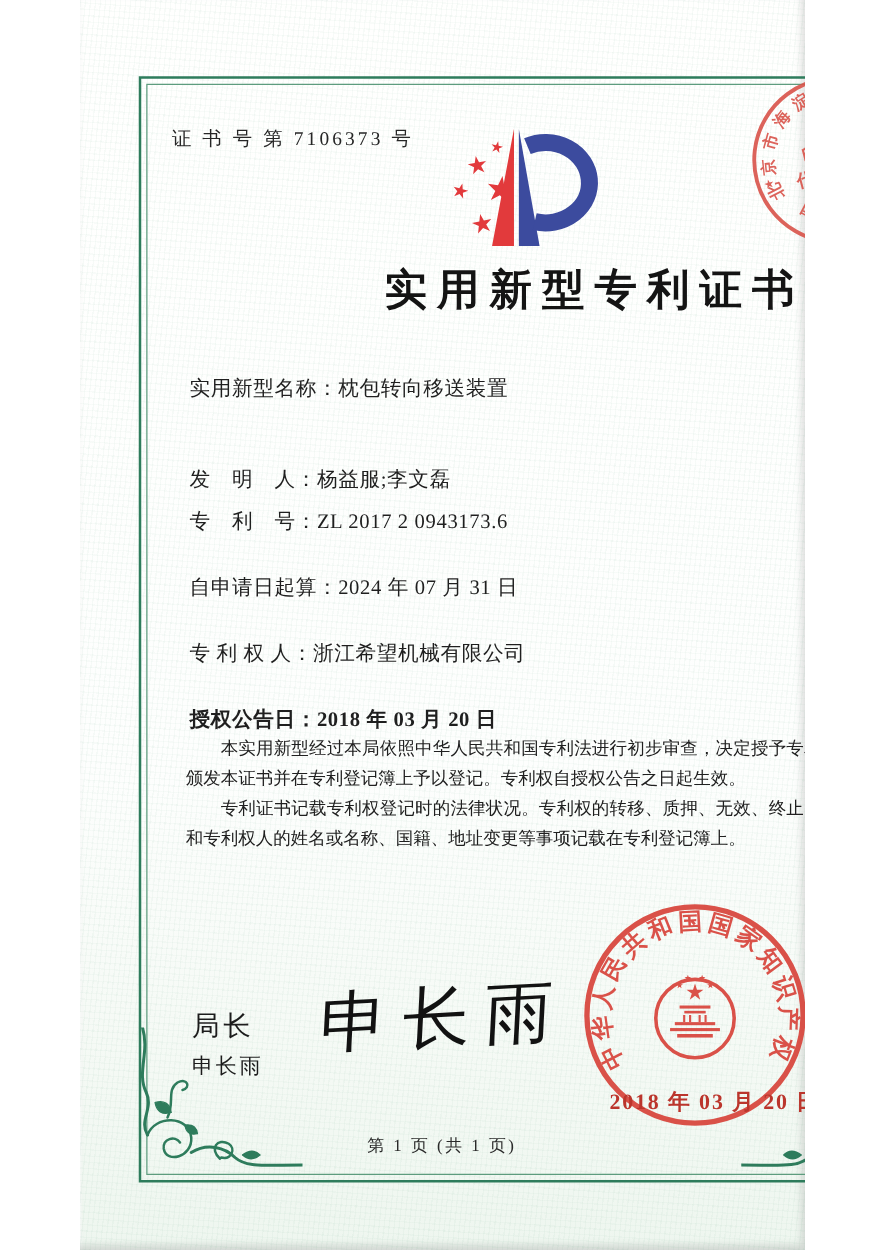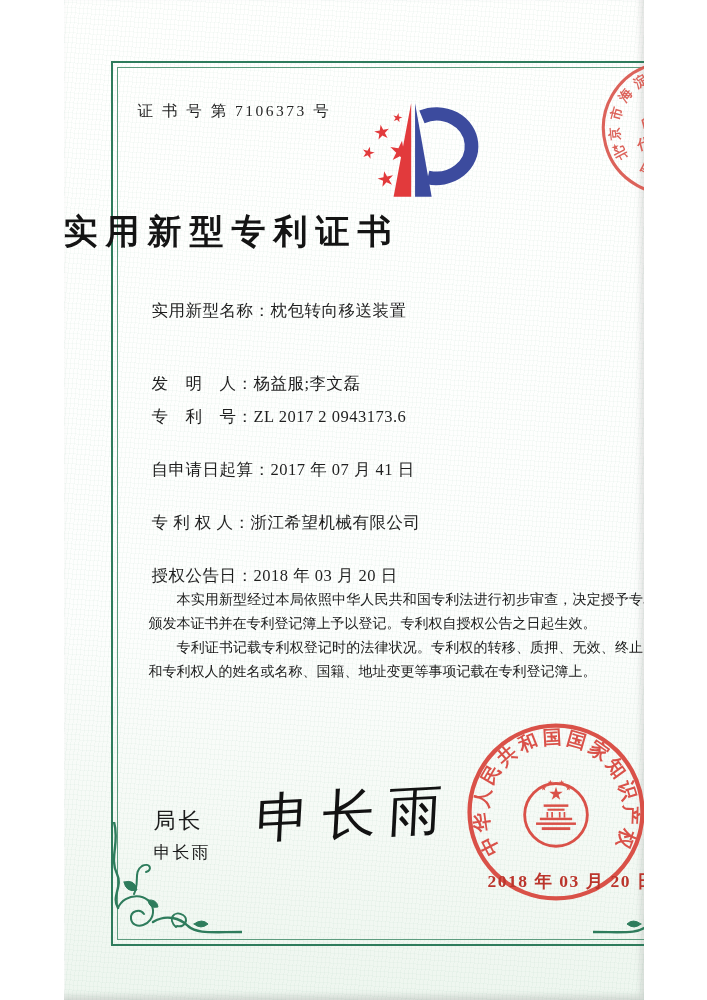--- a/index.html
+++ b/index.html
@@ -23,29 +23,29 @@
   .frame-outer{ position:absolute; left:47px; top:61px; width:612px; height:885px;
     border:2px solid #2e7c5c; }
   .frame-inner{ position:absolute; left:4px; top:4px; right:4px; bottom:4px;
     border:1px solid #5d9c7e; }
 
   .cert-no{ position:absolute; left:74px; top:101px; font-size:15.5px; letter-spacing:2.5px;
     color:#262626; }
 
   .logo{ position:absolute; left:276px; top:96px; width:156px; height:110px; }
 
-  .title{ position:absolute; left:0; right:0; top:209px; text-align:left;
+  .title{ position:absolute; left:0; right:0; top:209px; text-align:right;
     font-size:34px; font-weight:700; letter-spacing:8px; color:#141414; }
 
   .fields{ position:absolute; left:88px; top:300px; width:520px; }
   .field-row{ position:absolute; left:0; white-space:pre; font-size:16.5px; color:#1f1f1f;
     letter-spacing:.5px; }
   .field-row .lbl{ color:#1f1f1f; }
   .field-row .val{ color:#1f1f1f; }
-  .fr0{top:0;} .fr1{top:53px;margin-top:20px;} .fr2{top:106px;} .fr3{top:159px;} .fr4{top:212px;} .fr5{top:265px;}
+  .fr0{top:0;} .fr1{top:53px;margin-top:20px;} .fr2{top:106px;} .fr3{top:159px;} .fr4{top:212px;} .fr5{top:265px;font-weight:bold;}
 
   .body-text{ position:absolute; left:85px; top:588px; width:537px; color:#202020;
     font-size:14px; line-height:24px; text-align:justify; }
   .body-text p{ text-indent:2em; }
 
   .signoff-title{ position:absolute; left:90px; top:806px; font-size:22px; color:#1c1c1c;
     letter-spacing:3px; font-family:"Liberation Sans","DejaVu Sans",sans-serif; }
   .signoff-name{ position:absolute; left:90px; top:841px; font-size:17px; color:#1c1c1c;
     letter-spacing:2px; font-family:"Liberation Sans","DejaVu Sans",sans-serif; }
   .signature{ position:absolute; left:192px; top:778px; width:210px; font-size:54px;
@@ -91,21 +91,21 @@
     <polygon points="77,6 77,102 94,102" fill="#3c4b9e"></polygon>
     <path d="M84,20 A36,33 0 1 1 90,82" fill="none" stroke="#3c4b9e" stroke-width="14"></path>
   </svg>
 
   <div class="title">实用新型专利证书</div>
 
   <div class="fields">
     <div class="field-row fr0"><span class="lbl">实用新型名称：</span><span class="val">枕包转向移送装置</span></div>
     <div class="field-row fr1"><span class="lbl">发　明　人：</span><span class="val">杨益服;李文磊</span></div>
     <div class="field-row fr2"><span class="lbl">专　利　号：</span><span class="val">ZL 2017 2 0943173.6</span></div>
-    <div class="field-row fr3"><span class="lbl">自申请日起算：</span><span class="val">2017 年 07 月 41 日</span></div>
+    <div class="field-row fr3"><span class="lbl">自申请日起算：</span><span class="val">2024 年 07 月 31 日</span></div>
     <div class="field-row fr4"><span class="lbl">专 利 权 人：</span><span class="val">浙江希望机械有限公司</span></div>
     <div class="field-row fr5"><span class="lbl">授权公告日：</span><span class="val">2018 年 03 月 20 日</span></div>
   </div>
 
   <div class="body-text">
     <p>本实用新型经过本局依照中华人民共和国专利法进行初步审查，决定授予专利权，颁发本证书并在专利登记簿上予以登记。专利权自授权公告之日起生效。</p>
     <p>专利证书记载专利权登记时的法律状况。专利权的转移、质押、无效、终止、恢复和专利权人的姓名或名称、国籍、地址变更等事项记载在专利登记簿上。</p>
   </div>
 
   <div class="signoff-title">局长</div>
@@ -151,20 +151,21 @@
       </text>
       <text x="85" y="80" text-anchor="middle" font-size="15" fill="#d9534a" font-weight="700" font-family="Liberation Serif, DejaVu Serif, serif">印 花 税</text>
       <text x="85" y="99" text-anchor="middle" font-size="14.5" fill="#d9534a" font-weight="700" font-family="Liberation Serif, DejaVu Serif, serif">代扣专用章</text>
       <g fill="#d9534a">
         <use href="#star5" transform="translate(26,90) scale(4)"></use>
         <use href="#star5" transform="translate(144,90) scale(4)"></use>
       </g>
     </g>
   </svg>
 
+  <div class="footer">第 1 页 (共 1 页)</div>
 
   <svg class="ornament orn-left" viewBox="0 0 138 128" aria-hidden="true">
     <g fill="none" stroke="#2e7c5c" stroke-width="2" stroke-linecap="round">
       <path d="M10,0 C16,20 5,36 13,52 C19,65 7,74 14,86" stroke-width="2.4"></path>
       <path d="M14,86 C20,70 47,70 49,88 C50,104 29,109 27,97 C26,89 36,86 40,92"></path>
       <path d="M30,72 C36,60 29,50 38,44 C46,40 49,48 42,50"></path>
       <path d="M49,100 C62,92 76,96 84,104 C93,112 106,110 138,110" stroke-width="2.4"></path>
       <path d="M72,105 C63,97 70,88 79,93 C85,97 81,106 73,104"></path>
       <path d="M20,60 q11,-3 13,8 q-11,3 -13,-8" fill="#2e7c5c" stroke-width="1"></path>
       <path d="M44,78 q9,-1 10,7 q-9,2 -10,-7" fill="#2e7c5c" stroke-width="1"></path>

